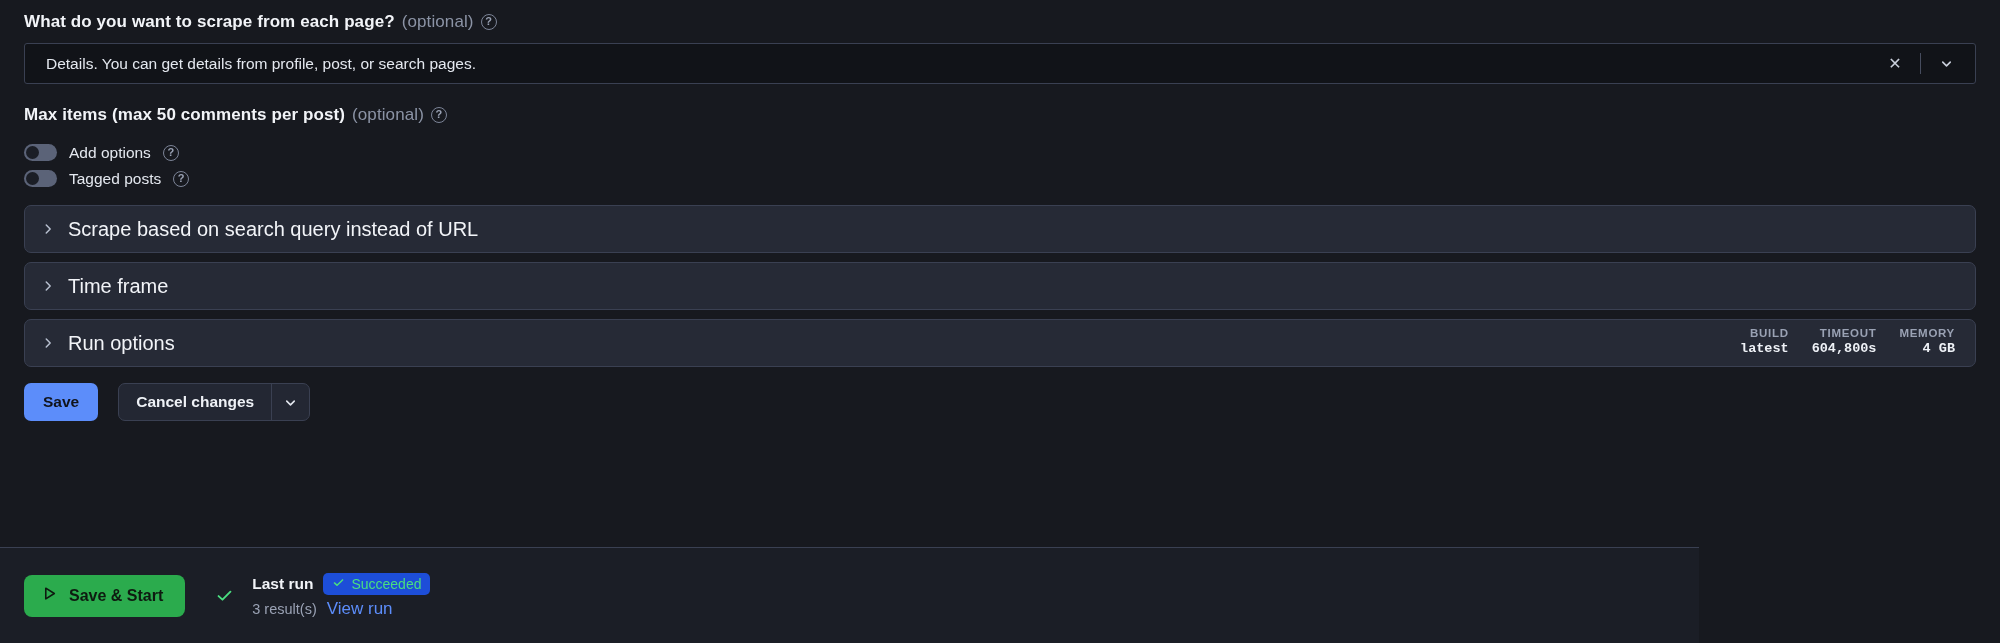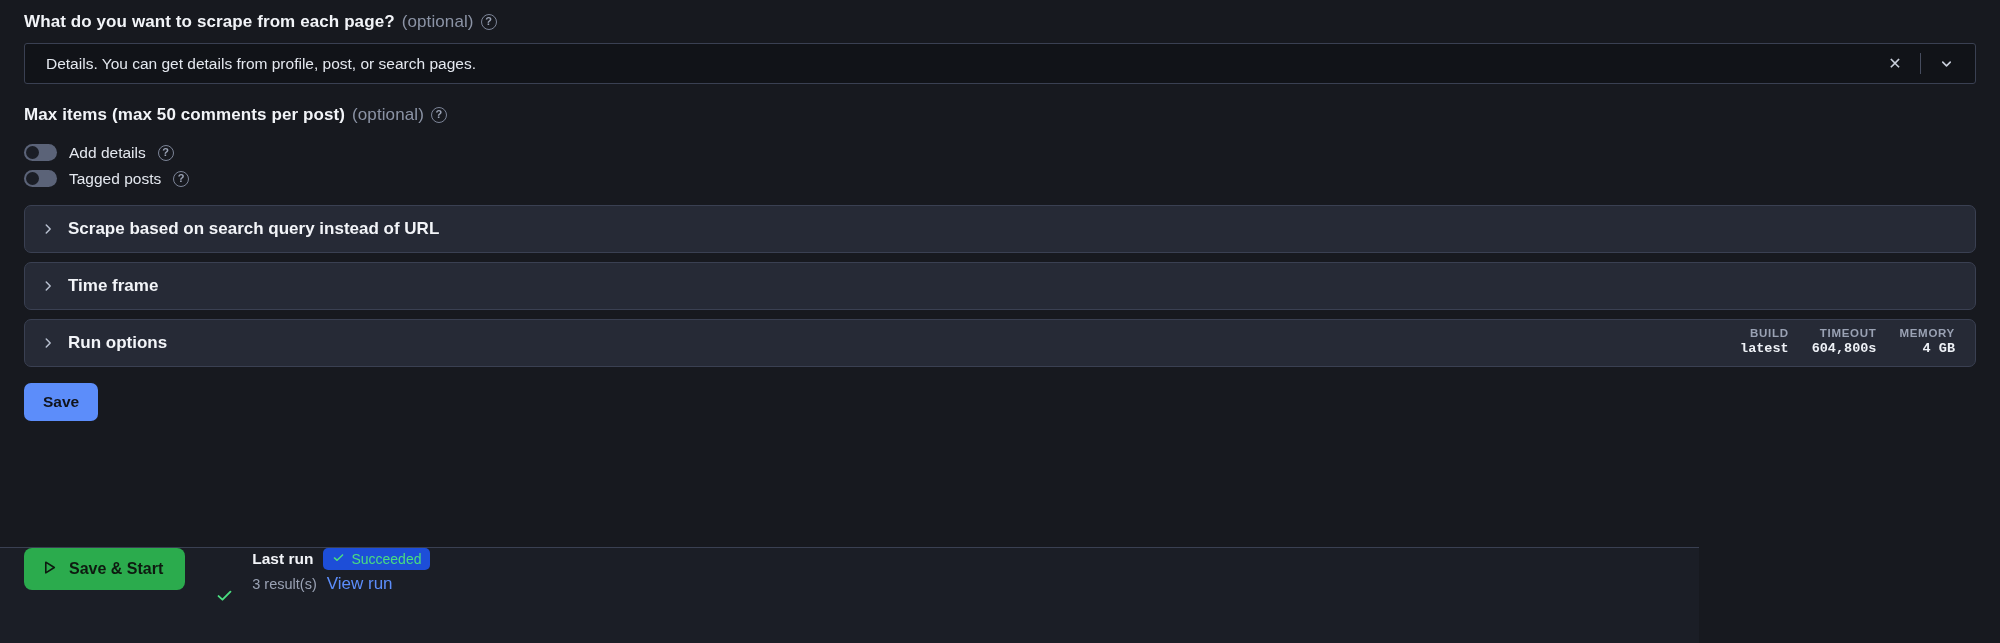--- a/index.html
+++ b/index.html
@@ -83,21 +83,21 @@
   .toggle-label { font-size: 15.5px; color: #e4e8ef; }
 
   
   .accordions { margin-top: 16px; padding: 0 24px; }
   .acc {
     width: 1952px; height: 48px; background: #262a36;
     border: 1px solid #3a4052; border-radius: 7px;
     display: flex; align-items: center; margin-bottom: 9px; position: relative;
   }
   .acc-chev { margin-left: 16px; margin-right: 13px; display: flex; align-items: center; }
-  .acc-title { font-size: 17px; font-weight: bold; color: #f2f4f8; }
+  .acc-title { font-size: 20px; font-weight: normal; color: #f2f4f8; }
   .acc-meta {
     position: absolute; right: 20px; top: 0; bottom: 3px;
     display: flex; align-items: center; gap: 23px;
   }
   .meta-col { text-align: right; }
   .meta-label {
     font-size: 11.5px; font-weight: bold; letter-spacing: .7px; color: #9aa2b4;
     text-transform: uppercase;
   }
   .meta-value {
@@ -123,21 +123,21 @@
   }
   .btn-cancel-chev {
     width: 38px; border-left: 1px solid #3a4052;
     display: flex; align-items: center; justify-content: center; cursor: pointer;
   }
 
   
   .bottom-bar {
     position: absolute; left: 0; right: 0; bottom: 0; height: 96px;
     background: #1b1e26; border-top: 1px solid #3a4052;
-    display: flex; padding: 0 24px;
+    display: flex; align-items: center; padding: 0 24px;
   }
   .btn-start {
     height: 42px; padding: 0 22px 0 17px; background: #2bab4d; color: #0e1a10;
     border: none; border-radius: 8px; font-size: 16px; font-weight: bold;
     display: flex; align-items: center; gap: 11px; cursor: pointer;
     font-family: "Liberation Sans", sans-serif;
   }
   .run-check { margin-left: 30px; display: flex; align-items: center; }
   .run-info { margin-left: 18px; }
   .run-line1 { display: flex; align-items: center; gap: 10px; }
@@ -182,21 +182,21 @@
       <span class="label-optional">(optional)</span>
       <span class="help-icon">?</span>
     </div>
   </div>
 
   <div class="toggles">
     <div class="toggle-row">
       <span class="switch">
           <span class="knob"></span>
         </span>
-      <span class="toggle-label">Add details</span>
+      <span class="toggle-label">Add options</span>
       <span class="help-icon">?</span>
     </div>
     <div class="toggle-row">
       <span class="switch">
           <span class="knob"></span>
         </span>
       <span class="toggle-label">Tagged posts</span>
       <span class="help-icon">?</span>
     </div>
   </div>
@@ -240,20 +240,28 @@
         <span class="meta-col">
           <div class="meta-label">MEMORY</div>
           <div class="meta-value">4 GB</div>
         </span>
       </span>
     </div>
   </div>
 
   <div class="actions">
     <button class="btn-save">Save</button>
+    <span class="btn-cancel-group">
+      <button class="btn-cancel">Cancel changes</button>
+      <span class="btn-cancel-chev">
+        <svg width="15" height="15" viewBox="0 0 16 16" fill="none">
+            <path d="M4 6.5L8 10.5L12 6.5" stroke="#e0e4ec" stroke-width="1.7" stroke-linecap="round" stroke-linejoin="round"></path>
+          </svg>
+      </span>
+    </span>
   </div>
 
   <div class="bottom-bar">
     <button class="btn-start">
       <span>
         <svg width="17" height="17" viewBox="0 0 16 16" fill="none">
             <path d="M4.5 3L12.5 8L4.5 13Z" stroke="#0e1a10" stroke-width="1.5" stroke-linejoin="round"></path>
           </svg>
       </span>
       <span>Save &amp; Start</span>

